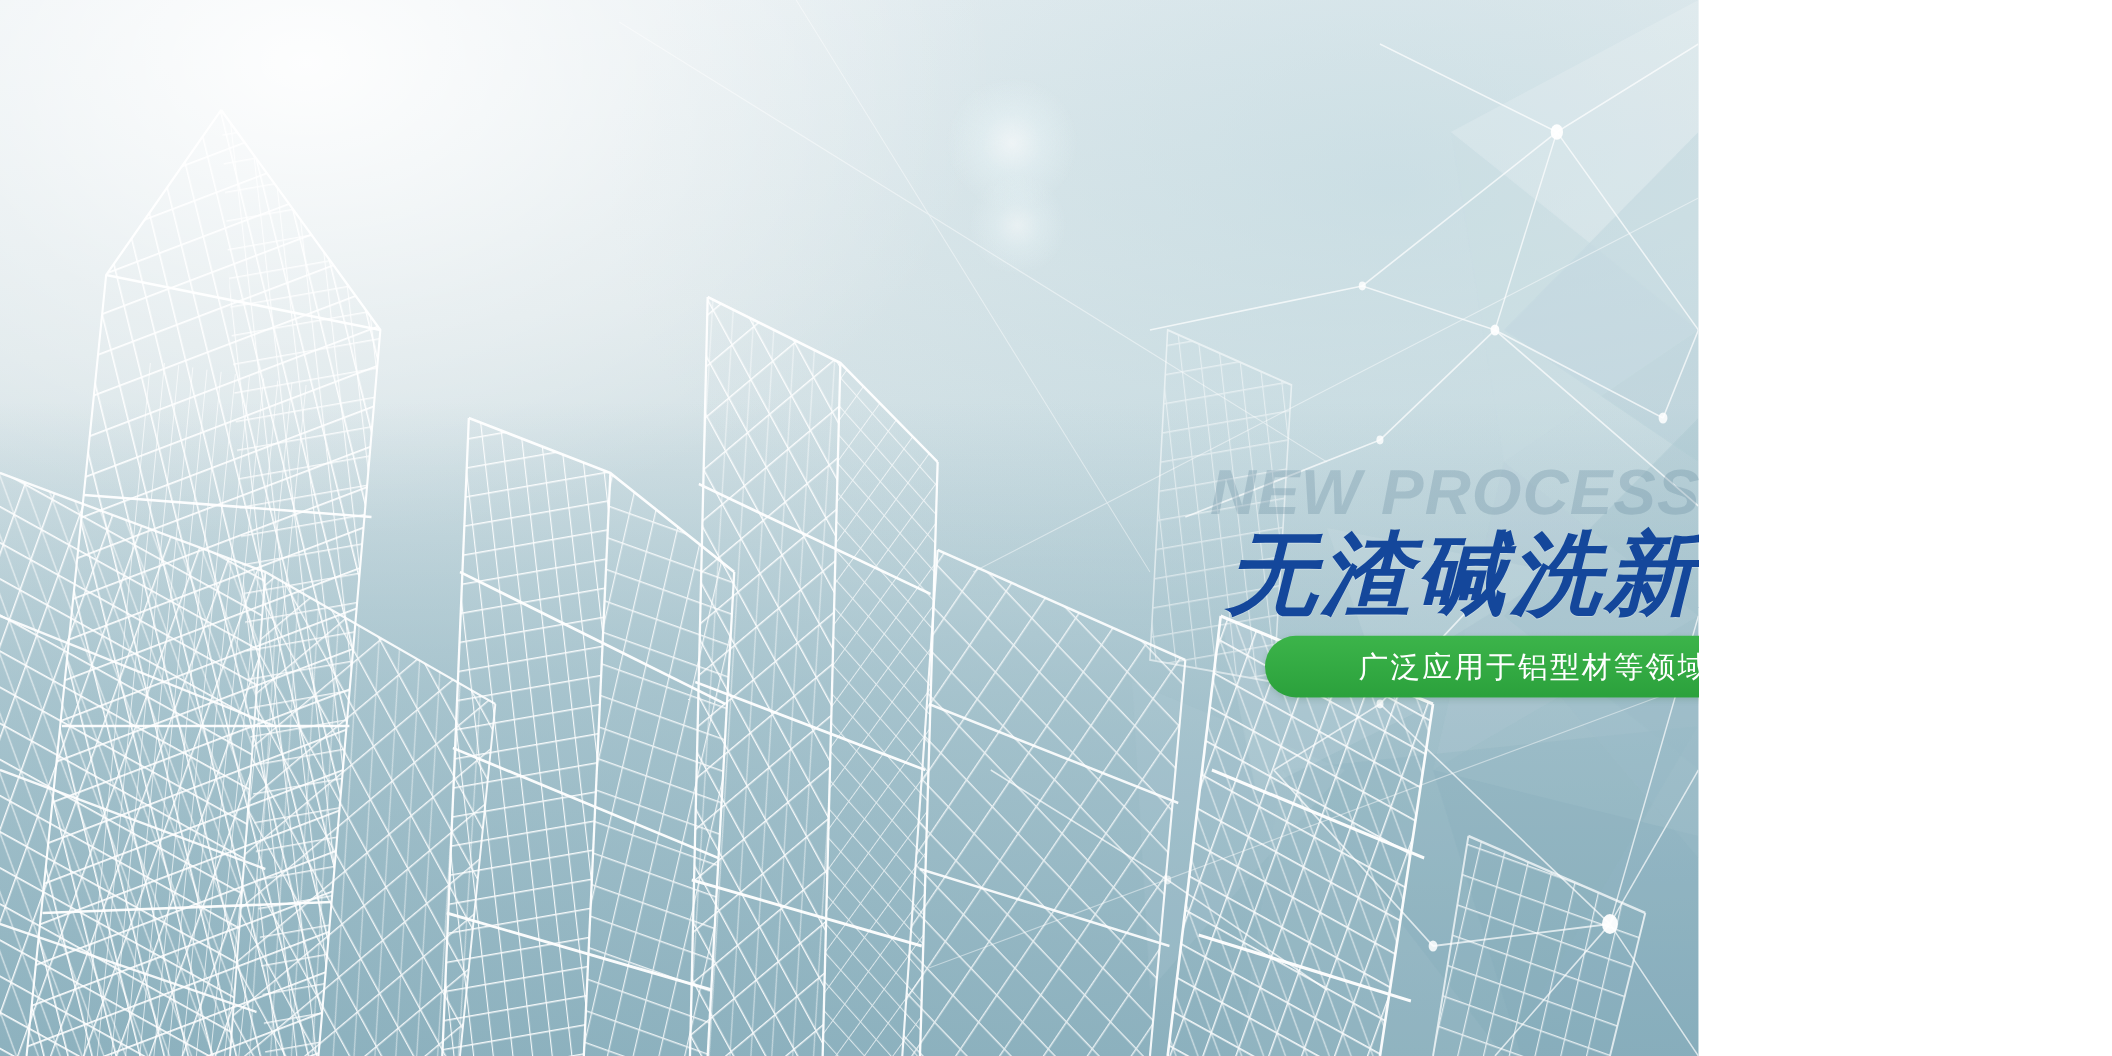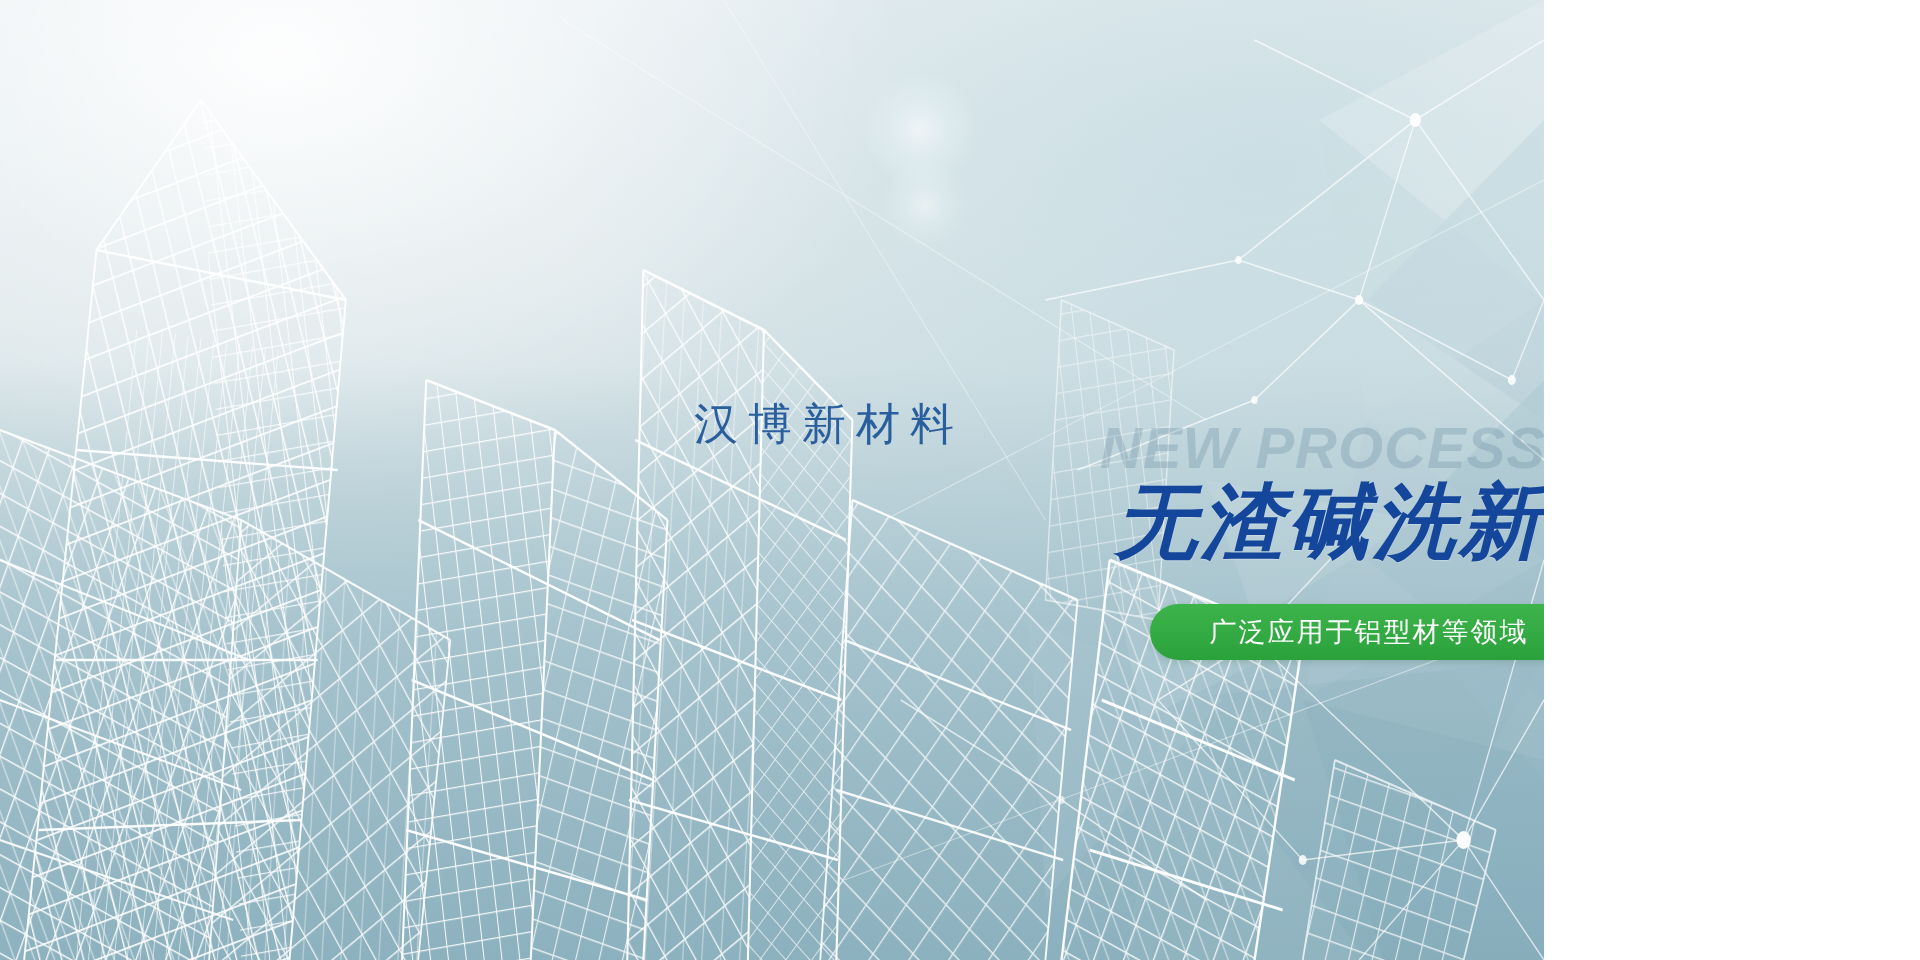--- a/index.html
+++ b/index.html
@@ -97,25 +97,24 @@
   #badge {
     position: absolute;
     left: 1150px;
     top: 578px;
     height: 56px;
     min-width: 480px;
     border-radius: 28px;
     background: linear-gradient(180deg, #3cb44a 0%, #2ba13c 100%);
     display: flex;
     align-items: center;
-    justify-content: center;
+    justify-content: flex-end;
     padding: 0 8px 0 34px;
     box-sizing: border-box;
     box-shadow: 0 2px 6px rgba(25,90,40,0.18);
-    margin-top: 26px;
   }
   #badge-text {
     color: #ffffff;
     font-size: 27px;
     letter-spacing: 2px;
     white-space: nowrap;
   }
   #badge-icon-wrap {
     width: 42px;
     height: 42px;
@@ -339,21 +338,20 @@
         <path d="M298,344 L222,960"></path>
           <path d="M314,346 L238,960"></path>
         <path d="M330,348 L254,960"></path>
           <path d="M346,350 L270,960"></path>
       </g>
     </svg>
   </div>
 
   <div class="watermark" id="wm-line1">NEW PROCESS OF</div>
 
-  <div id="brand-line">汉博新材料</div>
 
   <div id="main-title">无渣碱洗新工艺</div>
 
   <div id="badge">
     <span id="badge-text">广泛应用于铝型材等领域</span>
     <span id="badge-icon-wrap">
       <svg width="26" height="26" viewBox="0 0 32 32" xmlns="http://www.w3.org/2000/svg">
         <g stroke="#2ba13c" stroke-width="1.8" fill="none" stroke-linejoin="round">
           <path d="M6 12 L17 6 L26 10 L26 23 L15 27 L6 23 Z"></path>
           <path d="M6 12 L15 16 L15 27"></path>

